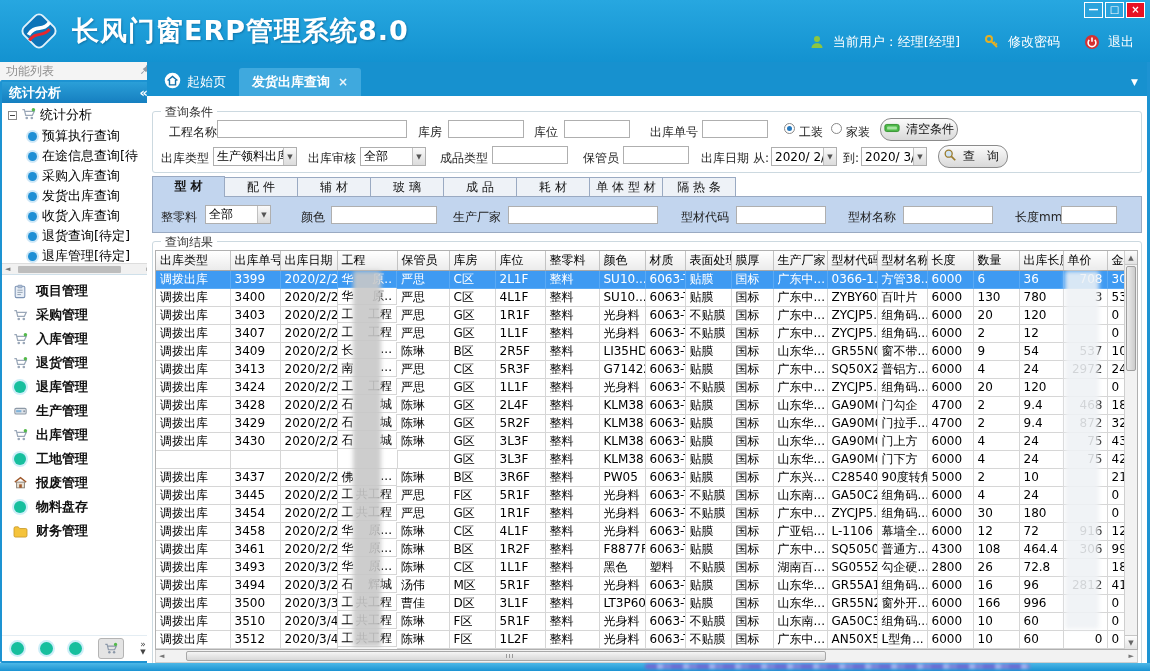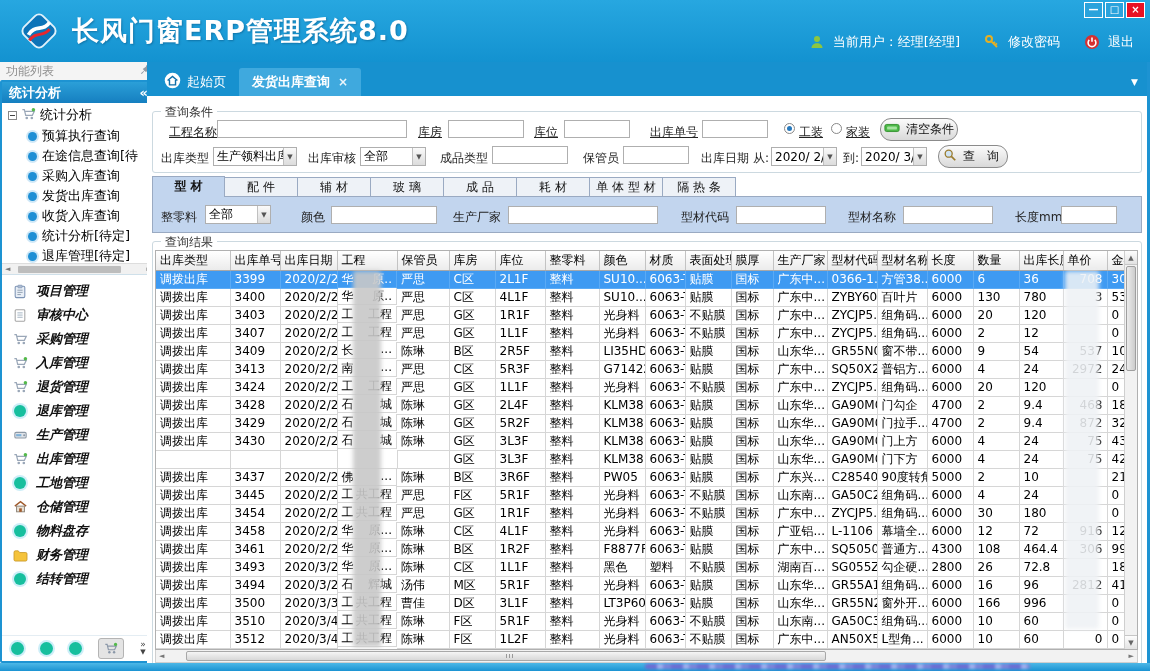--- a/index.html
+++ b/index.html
@@ -26,21 +26,21 @@
   #tree{position:relative;height:172px;border-bottom:1px solid #cfe0ea;}
   .troot{display:flex;align-items:center;gap:4px;padding:3px 0 2px 6px;font-size:13px;}
   .expbox{width:9px;height:9px;border:1px solid #888;background:#fff;position:relative;flex:none;}
   .expbox::after{content:"";position:absolute;left:1px;right:1px;top:3px;height:1px;background:#444;}
   .titem{display:flex;align-items:center;gap:5px;height:20px;padding-left:26px;font-size:13px;white-space:nowrap;}
   .tdot{width:9px;height:9px;border-radius:50%;background:#1e8fd5;box-shadow:0 0 0 2px #cfe8f7;flex:none;}
   .tree-varr{position:absolute;right:2px;font-size:7px;color:#8a8a8a;}
   .tree-hscroll{position:absolute;left:0;right:0;bottom:0;height:11px;background:#f1f1f1;border-top:1px solid #ddd;}
   .tree-hthumb{position:absolute;left:16px;right:34px;top:2px;height:7px;background:#bdbdbd;border-radius:1px;}
   .hs-arr{position:absolute;top:1px;font-size:7px;color:#777;}
-  #menu-list{flex:1;position:relative;padding-top:4px;font-style:italic;}
+  #menu-list{flex:1;position:relative;padding-top:4px;}
   .mitem{display:flex;align-items:center;gap:8px;height:24px;padding-left:10px;font-size:13px;font-weight:bold;color:#111;}
   .micon{width:16px;display:inline-flex;justify-content:center;flex:none;}
   .dotic{width:12px;height:12px;border-radius:50%;background:#17bf9e;box-shadow:0 0 0 2px #cdeef8;display:inline-block;}
   #menu-hint{position:absolute;right:1px;top:4px;bottom:4px;width:4px;background:repeating-linear-gradient(#d4dde6 0 2px,transparent 2px 5px);}
   #sb-bottom{height:26px;display:flex;align-items:center;justify-content:center;gap:16px;border-top:1px solid #e4edf3;}
   .dot-lg{width:13px;height:13px;border-radius:50%;background:#17bf9e;box-shadow:0 0 0 2px #cdeef8;}
   #sb-cartbtn{width:26px;height:21px;background:#e4e4e4;border:1px solid #b4b4b4;border-radius:3px;display:flex;align-items:center;justify-content:center;}
   #sb-more{font-size:9px;color:#444;line-height:7px;text-align:center;}
 
   
@@ -52,21 +52,21 @@
   .tabclose{font-size:12px;opacity:.9;margin-left:2px;}
   #tab-dd{position:absolute;right:9px;bottom:9px;color:#fff;font-size:9px;}
   #content{flex:1;padding:3px 5px 0;background:#fff;position:relative;}
 
   .groupbox{position:relative;border:1px solid #ccd9e0;border-radius:3px;background:#fff;}
   .gb-label{position:absolute;top:-8px;left:8px;background:#fff;padding:0 4px;font-size:12px;color:#333;}
 
   
   #qc{height:62px;margin-top:12px;}
   .lb{position:absolute;font-size:12px;color:#222;white-space:nowrap;}
-  .r1{top:12px;text-decoration:underline;} .r2{top:38px;}
+  .r1{top:12px;} .r2{top:38px;}
   .tx{position:absolute;height:18px;border:1px solid #afafaf;background:#fff;font-size:12px;padding:0 3px;font-family:inherit;}
   .r1i{top:8px;} .r2i{top:34px;}
   .selbox{position:absolute;height:19px;border:1px solid #afafaf;background:#fff;display:flex;align-items:center;font-size:12px;}
   .selbox span{flex:1;padding-left:3px;white-space:nowrap;overflow:hidden;}
   .dd{width:13px;height:100%;background:linear-gradient(#fafafa,#dcdcdc);border-left:1px solid #c0c0c0;color:#555;font-size:7px;display:flex;align-items:center;justify-content:center;font-style:normal;flex:none;}
   .radio{position:absolute;top:11px;width:11px;height:11px;border:1px solid #888;border-radius:50%;background:#fff;}
   .radio.on::after{content:"";position:absolute;inset:2px;border-radius:50%;background:#2779bd;}
   .btn{position:absolute;left:727px;width:78px;height:23px;display:flex;align-items:center;justify-content:center;gap:6px;border:1px solid #8b8b8b;border-radius:11px;background:linear-gradient(#fbfbfb,#d9d9d9);font-size:12px;color:#111;}
   #btn-clear{top:6px;} #btn-search{top:33px;letter-spacing:4px;}
 
@@ -194,21 +194,21 @@
             <div class="titem">
               <span class="tdot"></span>
               <span class="tlb">发货出库查询</span>
             </div>
             <div class="titem">
               <span class="tdot"></span>
               <span class="tlb">收货入库查询</span>
             </div>
             <div class="titem">
               <span class="tdot"></span>
-              <span class="tlb">统计分析[待定]</span>
+              <span class="tlb">退货查询[待定]</span>
             </div>
             <div class="titem">
               <span class="tdot"></span>
               <span class="tlb">退库管理[待定]</span>
             </div>
           </div>
         <span class="tree-varr" style="top:2px">▲</span>
         <span class="tree-varr" style="bottom:14px">▼</span>
         <div class="tree-hscroll">
           <span class="hs-arr" style="left:3px">◄</span>
@@ -223,29 +223,20 @@
               <svg width="14" height="15" viewBox="0 0 16 16">
                 <rect x="2.5" y="2" width="11" height="13" rx="1.5" fill="#e8eef6" stroke="#7c93b4" stroke-width="1.2"></rect>
                 <rect x="5.5" y="0.8" width="5" height="3" rx="1" fill="#aebcd2" stroke="#7c93b4" stroke-width="0.8"></rect>
                 <path d="M5 6.5h6M5 9h6M5 11.5h4" stroke="#89a" stroke-width="1"></path>
               </svg>
             </span>
             <span class="mlb">项目管理</span>
           </div>
           <div class="mitem">
             <span class="micon">
-              <svg width="14" height="15" viewBox="0 0 16 16">
-                <rect x="2.5" y="1.5" width="11" height="13" rx="1" fill="#fff" stroke="#a5a5a5" stroke-width="1.2"></rect>
-                <path d="M5 5h6M5 7.5h6M5 10h6" stroke="#9ab" stroke-width="1"></path>
-              </svg>
-            </span>
-            <span class="mlb">审核中心</span>
-          </div>
-          <div class="mitem">
-            <span class="micon">
               <svg width="15" height="14" viewBox="0 0 16 16">
                 <path d="M1 3h2.2l1.6 6.5h7.6L14.6 5H4" fill="none" stroke="#9aa7b8" stroke-width="1.4"></path>
                 <circle cx="6" cy="12.6" r="1.5" fill="#9aa7b8"></circle>
                 <circle cx="11.8" cy="12.6" r="1.5" fill="#9aa7b8"></circle>
               </svg>
             </span>
             <span class="mlb">采购管理</span>
           </div>
           <div class="mitem">
             <span class="micon">
@@ -303,41 +294,35 @@
             <span class="mlb">工地管理</span>
           </div>
           <div class="mitem">
             <span class="micon">
               <svg width="15" height="14" viewBox="0 0 16 16">
                 <path d="M1.5 7L8 2l6.5 5" fill="none" stroke="#a05a2c" stroke-width="1.6"></path>
                 <rect x="3.5" y="7" width="9" height="6.5" fill="#e8e0d4" stroke="#8d8377" stroke-width="1.1"></rect>
                 <rect x="6.5" y="9.5" width="3" height="4" fill="#a05a2c"></rect>
               </svg>
             </span>
-            <span class="mlb">仓储管理</span>
+            <span class="mlb">报废管理</span>
           </div>
           <div class="mitem">
             <span class="micon">
               <span class="dotic"></span>
             </span>
             <span class="mlb">物料盘存</span>
           </div>
           <div class="mitem">
             <span class="micon">
               <svg width="15" height="13" viewBox="0 0 16 14">
                 <path d="M1 3.5c0-.8.6-1.5 1.4-1.5h3.2l1.5 1.8h6.5c.8 0 1.4.6 1.4 1.4v6.3c0 .8-.6 1.5-1.4 1.5H2.4c-.8 0-1.4-.7-1.4-1.5z" fill="#f5c33b" stroke="#c8992a" stroke-width="0.9"></path>
               </svg>
             </span>
             <span class="mlb">财务管理</span>
-          </div>
-          <div class="mitem">
-            <span class="micon">
-              <span class="dotic"></span>
-            </span>
-            <span class="mlb">结转管理</span>
           </div>
         </div>
       <div id="sb-bottom">
         <span class="dot-lg"></span>
         <span class="dot-lg"></span>
         <span class="dot-lg"></span>
         <span id="sb-cartbtn">
           <svg width="14" height="13" viewBox="0 0 16 16">
               <path d="M1 3h2.2l1.6 6.5h7.6L14.6 5H4" fill="none" stroke="#8a97a8" stroke-width="1.4"></path>
               <circle cx="6" cy="12.6" r="1.5" fill="#8a97a8"></circle>

